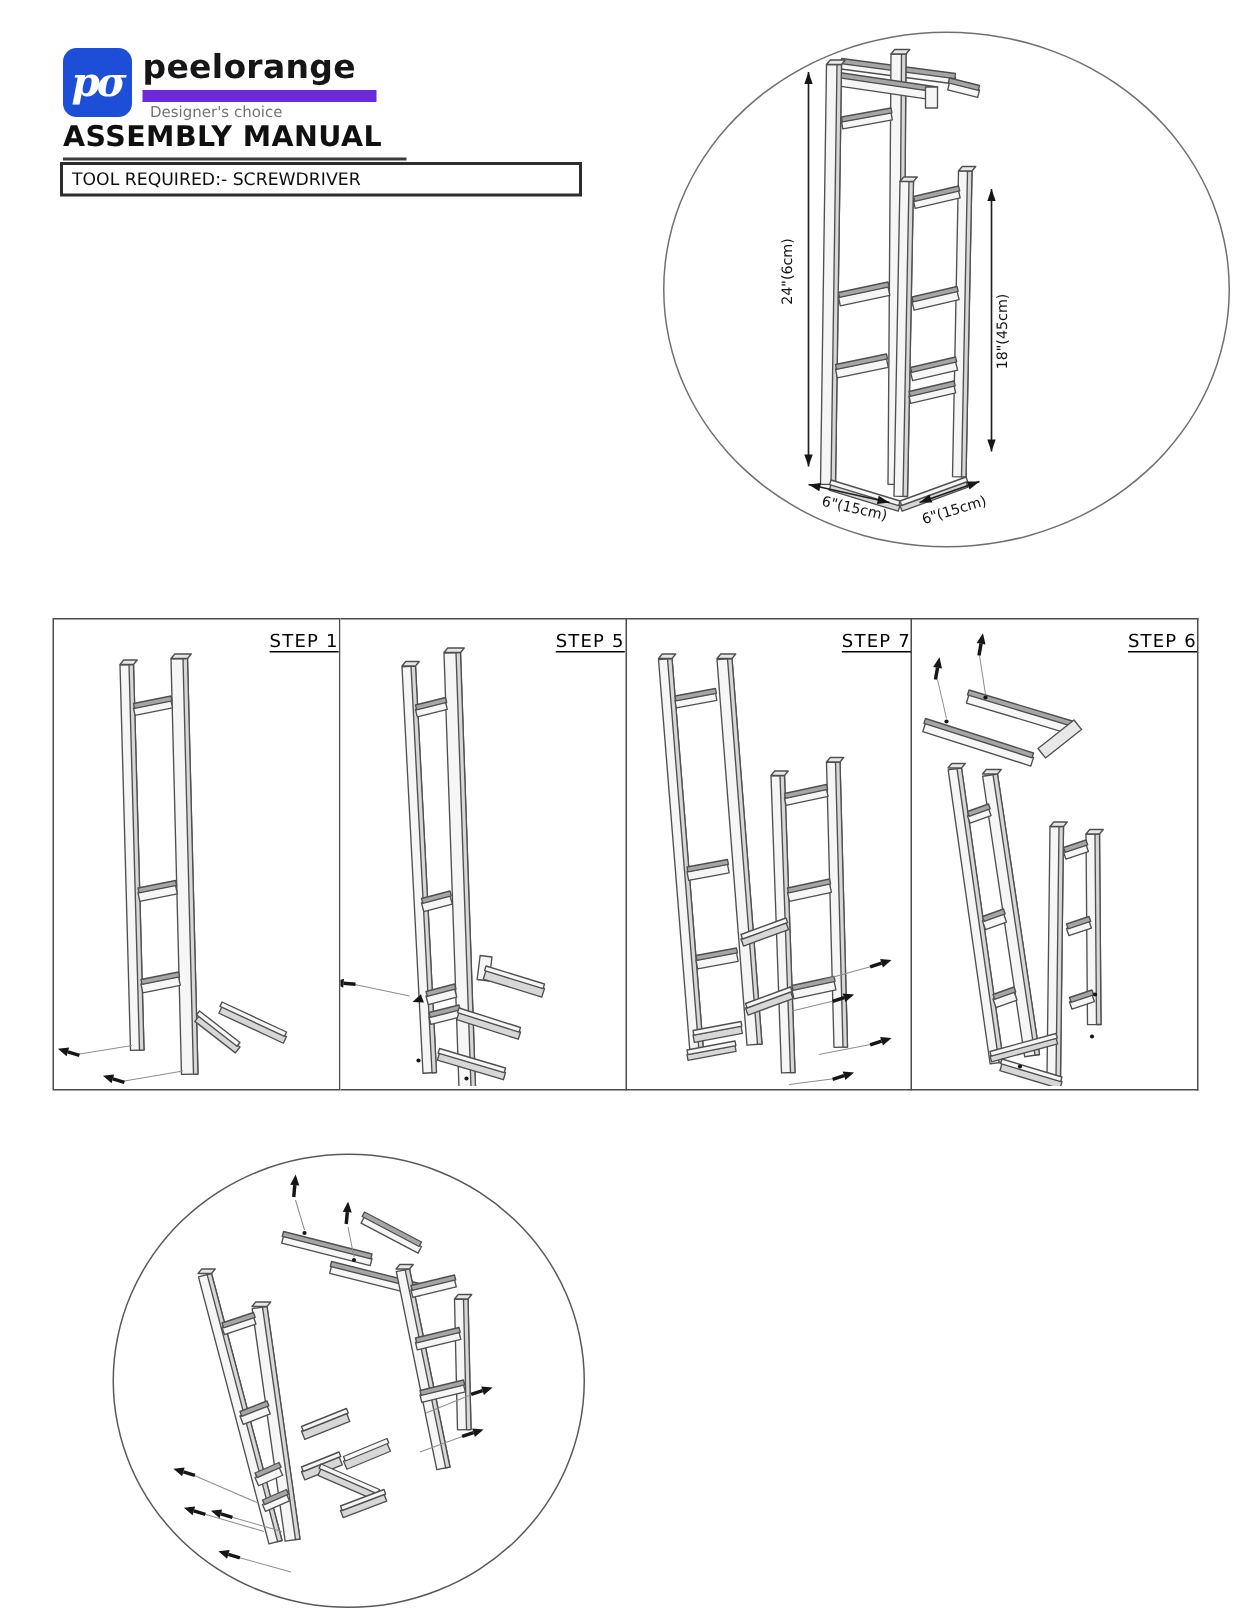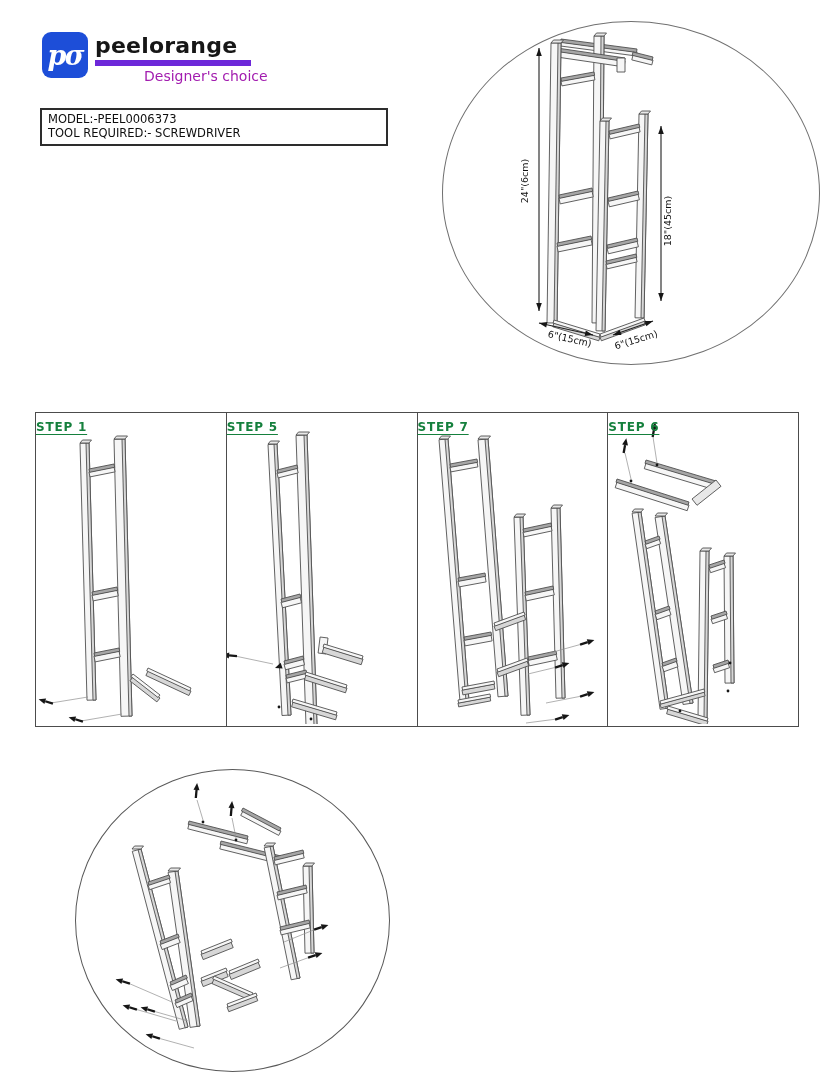--- a/index.html
+++ b/index.html
@@ -4,53 +4,53 @@
 <style>
   html,body{margin:0;padding:0;background:#fff;}
   .page{position:relative;width:832px;height:1077px;background:#fff;overflow:hidden;
         font-family:"DejaVu Sans","Liberation Sans",sans-serif;color:#111;}
   .logo{position:absolute;left:42px;top:32px;width:46px;height:46px;background:#1d4ed8;
         border-radius:9px;display:flex;align-items:center;justify-content:center;}
   .logo-glyph{font-family:"DejaVu Serif","Liberation Serif",serif;font-style:italic;font-weight:700;
         font-size:27px;color:#fff;line-height:1;letter-spacing:-2px;}
   .brand{position:absolute;left:95px;top:33px;}
   .brand-name{display:inline-block;font-size:22px;font-weight:700;letter-spacing:.2px;color:#161616;
-        border-bottom:6px solid #6d28d9;padding:0 14px 2px 0;}
-  .brand-tagline{font-size:14px;margin-top:2px;padding-left:5px;color:#a21caf;margin-left:44px;}
+        border-bottom:8px solid #6d28d9;padding:0 14px 2px 0;}
+  .brand-tagline{font-size:10px;margin-top:2px;padding-left:5px;color:#737373;}
   .doc-title{position:absolute;left:42px;top:80px;display:inline-block;font-size:19px;font-weight:700;
         letter-spacing:.3px;color:#101010;border-bottom:2px solid #3b3b3b;padding:0 16px 3px 0;}
   .info-box{position:absolute;left:40px;top:108px;width:332px;border:2px solid #2d2d2d;
         padding:2px 6px 3px;font-size:11.5px;line-height:14.3px;color:#0e0e0e;}
   .circle{position:absolute;border:1.3px solid #707070;border-radius:50%;}
   #overview-circle{left:442px;top:21px;width:376px;height:342px;}
   #exploded-circle{left:75px;top:769px;width:313px;height:301px;border-color:#595959;}
   .steps-row{position:absolute;left:35px;top:412px;width:764px;height:315px;display:flex;}
   .step-panel{flex:1;position:relative;border:1.5px solid #4c4c4c;background:#fff;}
   .step-panel + .step-panel{border-left:none;}
-  .step-title{position:absolute;top:7px;left:0;right:0;text-align:left;font-size:12px;font-weight:700;
-        letter-spacing:.8px;text-decoration:underline;text-underline-offset:3px;color:#15803d;z-index:2;}
+  .step-title{position:absolute;top:7px;left:0;right:0;text-align:right;font-size:12px;font-weight:400;
+        letter-spacing:.8px;text-decoration:underline;text-underline-offset:3px;color:#000000;z-index:2;}
   .fig{position:absolute;left:0;top:0;}
   .dim{font-size:9.5px;fill:#121212;}
 </style>
 </head>
 <body>
 
 <div class="page">
 
   <div class="logo">
     <span class="logo-glyph">pσ</span>
   </div>
   <div class="brand">
     <div class="brand-name">peelorange</div>
     <div class="brand-tagline">Designer's choice</div>
   </div>
 
+  <div class="doc-title">ASSEMBLY MANUAL</div>
 
   <div class="info-box">
-    <div class="info-line">MODEL:-PEEL0006373</div>
     <div class="info-line">TOOL REQUIRED:- SCREWDRIVER</div>
   </div>
 
   <div class="circle" id="overview-circle">
     <svg class="fig" width="373" height="339" viewBox="0 0 373 339">
       <g id="g-ov" transform="translate(24,6)">
           <polygon points="94.0,14.0 170.0,24.0 169.5,28.0 93.5,18.0" fill="#f6f6f6" stroke="#4f4f4f" stroke-width="0.9" stroke-linejoin="round"></polygon>
           <polygon points="94.0,11.0 170.0,21.0 169.6,24.4 93.6,14.4" fill="#a6a6a6" stroke="#4f4f4f" stroke-width="0.9" stroke-linejoin="round"></polygon>
           <polygon points="137.0,8.0 135.0,295.0 125.0,294.9 127.0,7.9" fill="#f6f6f6" stroke="#4f4f4f" stroke-width="0.9" stroke-linejoin="round"></polygon>
           <polygon points="137.0,8.0 135.0,295.0 132.0,295.0 134.0,8.0" fill="#d7d7d7" stroke="#4f4f4f" stroke-width="0.9" stroke-linejoin="round"></polygon>

